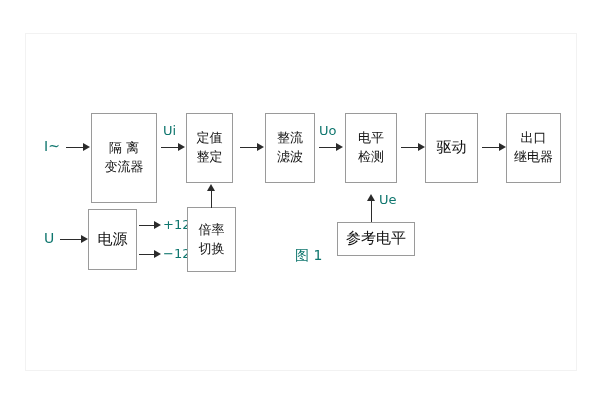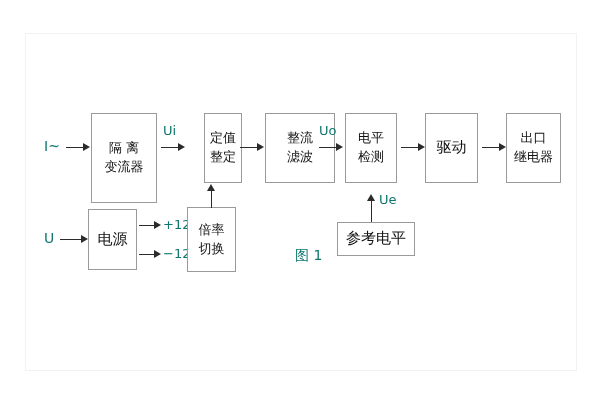--- a/index.html
+++ b/index.html
@@ -103,29 +103,29 @@
 
   <div class="block" style="left:91px; top:113px; width:66px; height:90px;">
     <span class="line">隔 离</span>
     <span class="line">变流器</span>
   </div>
 
   <div class="label sig" style="left:163px; top:123px;">Ui</div>
   <div class="wire h" style="left:161px; top:147px; width:18px;"></div>
   <div class="arrow-right" style="left:178px; top:143px;"></div>
 
-  <div class="block" style="left:204px; top:113px; width:38px; height:70px;">
+  <div class="block" style="left:186px; top:113px; width:47px; height:70px;">
     <span class="line">定值</span>
     <span class="line">整定</span>
   </div>
 
   <div class="wire h" style="left:240px; top:147px; width:18px;"></div>
   <div class="arrow-right" style="left:257px; top:143px;"></div>
 
-  <div class="block" style="left:265px; top:113px; width:70px; height:70px;">
+  <div class="block" style="left:265px; top:113px; width:50px; height:70px;">
     <span class="line">整流</span>
     <span class="line">滤波</span>
   </div>
 
   <div class="label sig" style="left:319px; top:123px;">Uo</div>
   <div class="wire h" style="left:319px; top:147px; width:18px;"></div>
   <div class="arrow-right" style="left:336px; top:143px;"></div>
 
   <div class="block" style="left:345px; top:113px; width:52px; height:70px;">
     <span class="line">电平</span>

